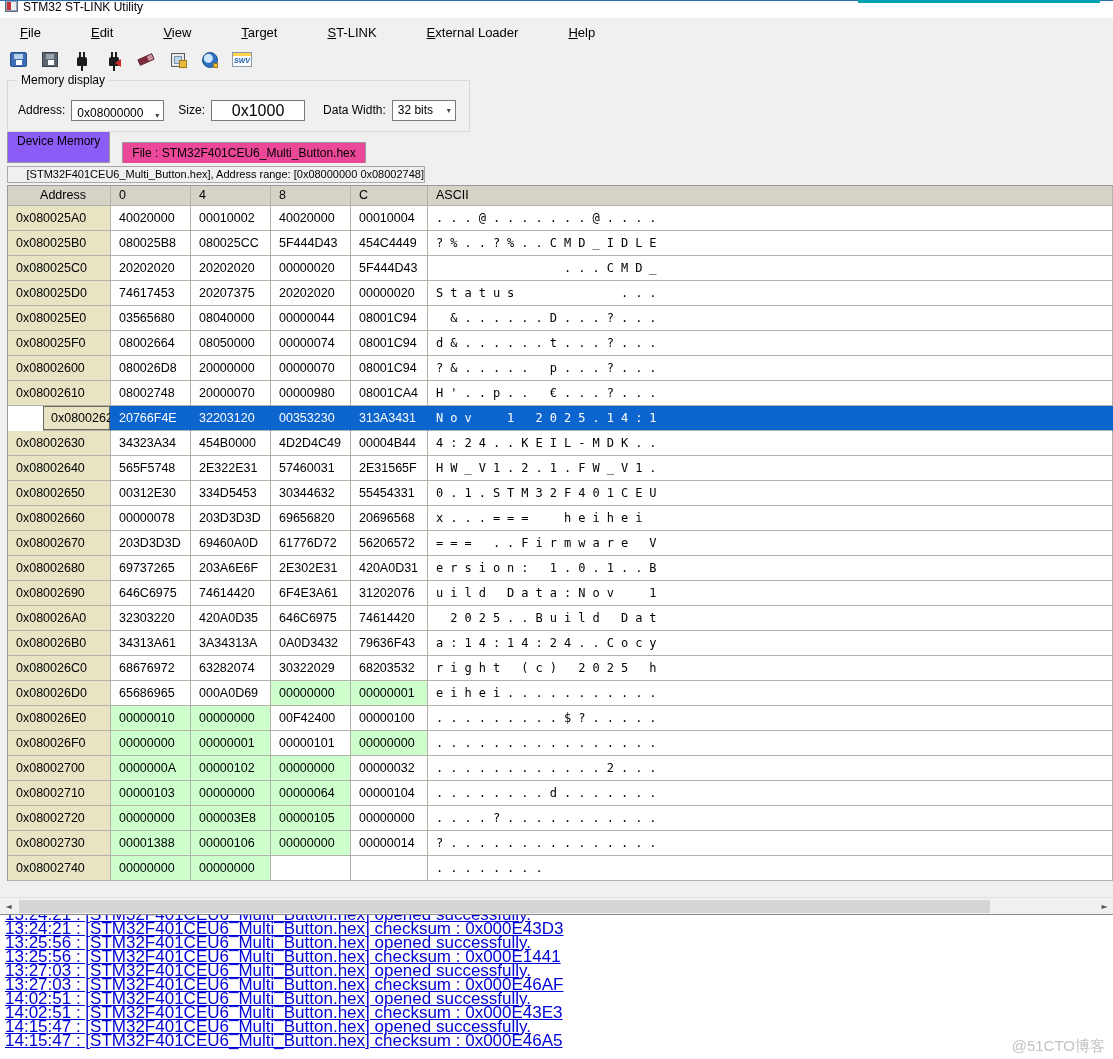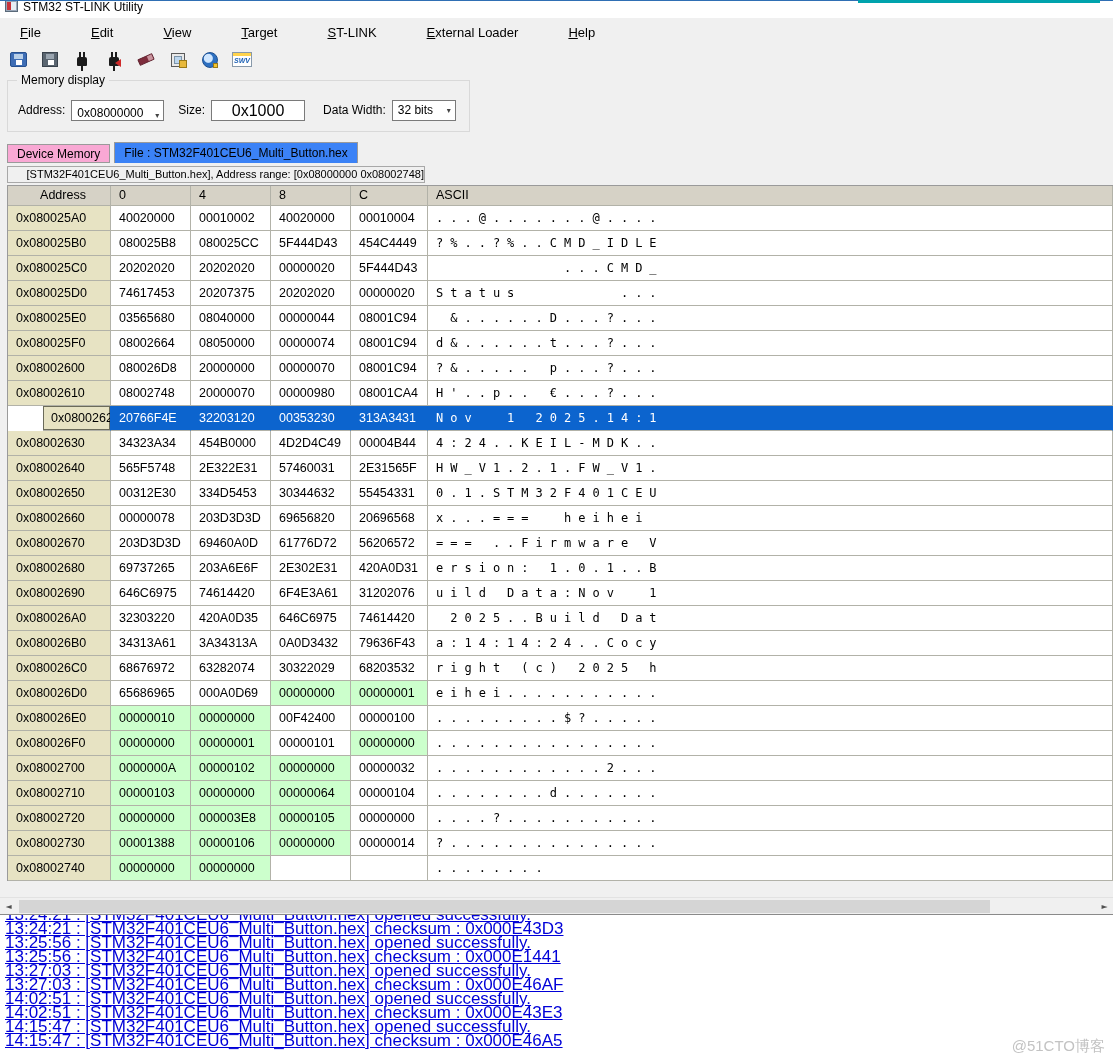--- a/index.html
+++ b/index.html
@@ -59,22 +59,22 @@
   .legend { position:absolute; top:-8px; left:9px; background:#f0f0f0; padding:0 4px; font-size:12px; }
   .memrow { display:flex; align-items:center; height:100%; padding:8px 8px 0 10px; font-size:12px; }
   .lbl { margin-right:6px; white-space:nowrap; }
   .combo { border:1px solid #7a7a7a; background:#fff; height:21px; display:flex; align-items:center; padding-left:5px; font-size:12px; }
   .combo-address { width:93px; margin-right:14px;align-items:flex-end; }
   .combo-width { width:64px; }
   .combo .arrow { margin-left:auto; font-size:8px; color:#444; padding:0 4px; font-family:"DejaVu Sans", sans-serif; }
   .textbox { border:1px solid #7a7a7a; background:#fff; width:94px; height:21px; line-height:19px; text-align:center; font-size:16px; margin-right:18px; }
 
   .tabstrip { display:flex; align-items:flex-end; margin:10px 0 0 7px; height:21px; }
-  .tab { font-size:12px; padding:2px 9px; border:1px solid #9a9a9a; background:#f9a8d4; height:19px; line-height:14px; white-space:nowrap; }
-  .tab.active { background:#3b82f6; height:21px; border-bottom:none; margin-left:4px; line-height:16px; z-index:2; }
+  .tab { font-size:12px; padding:2px 9px; border:1px solid #9a9a9a; background:#8b5cf6; height:32px; line-height:14px; white-space:nowrap; }
+  .tab.active { background:#ec4899; height:21px; border-bottom:none; margin-left:12px; line-height:16px; z-index:2; }
 
   .range-label { margin:3px 0 0 7px; width:418px; height:17px; border:1px solid #a8a8a8; font-size:11px; line-height:15px; padding-left:3px; white-space:nowrap; overflow:hidden; background:#f0f0f0;text-align:right; }
 
   .memtable { margin:2px 0 0 7px; width:1106px; border-left:1px solid #9a9a9a; border-top:1px solid #9a9a9a; background:#fff; }
   .mheader, .mrow { display:grid; grid-template-columns:103px 80px 80px 80px 77px 1fr; }
   .cell { border-right:1px solid #b2b2a8; border-bottom:1px solid #b2b2a8; height:25px; line-height:24px;
           padding-left:8px; font-size:12.5px; background:#fff; white-space:pre; overflow:hidden; color:#000; }
   .mheader .cell { height:20px; line-height:19px; background:var(--header,#d6d2c6); }
   .mheader .cell.addr-h { text-align:center; padding-left:8px; }
   .cell.addr { background:var(--address-column,#e7e3c3); }

